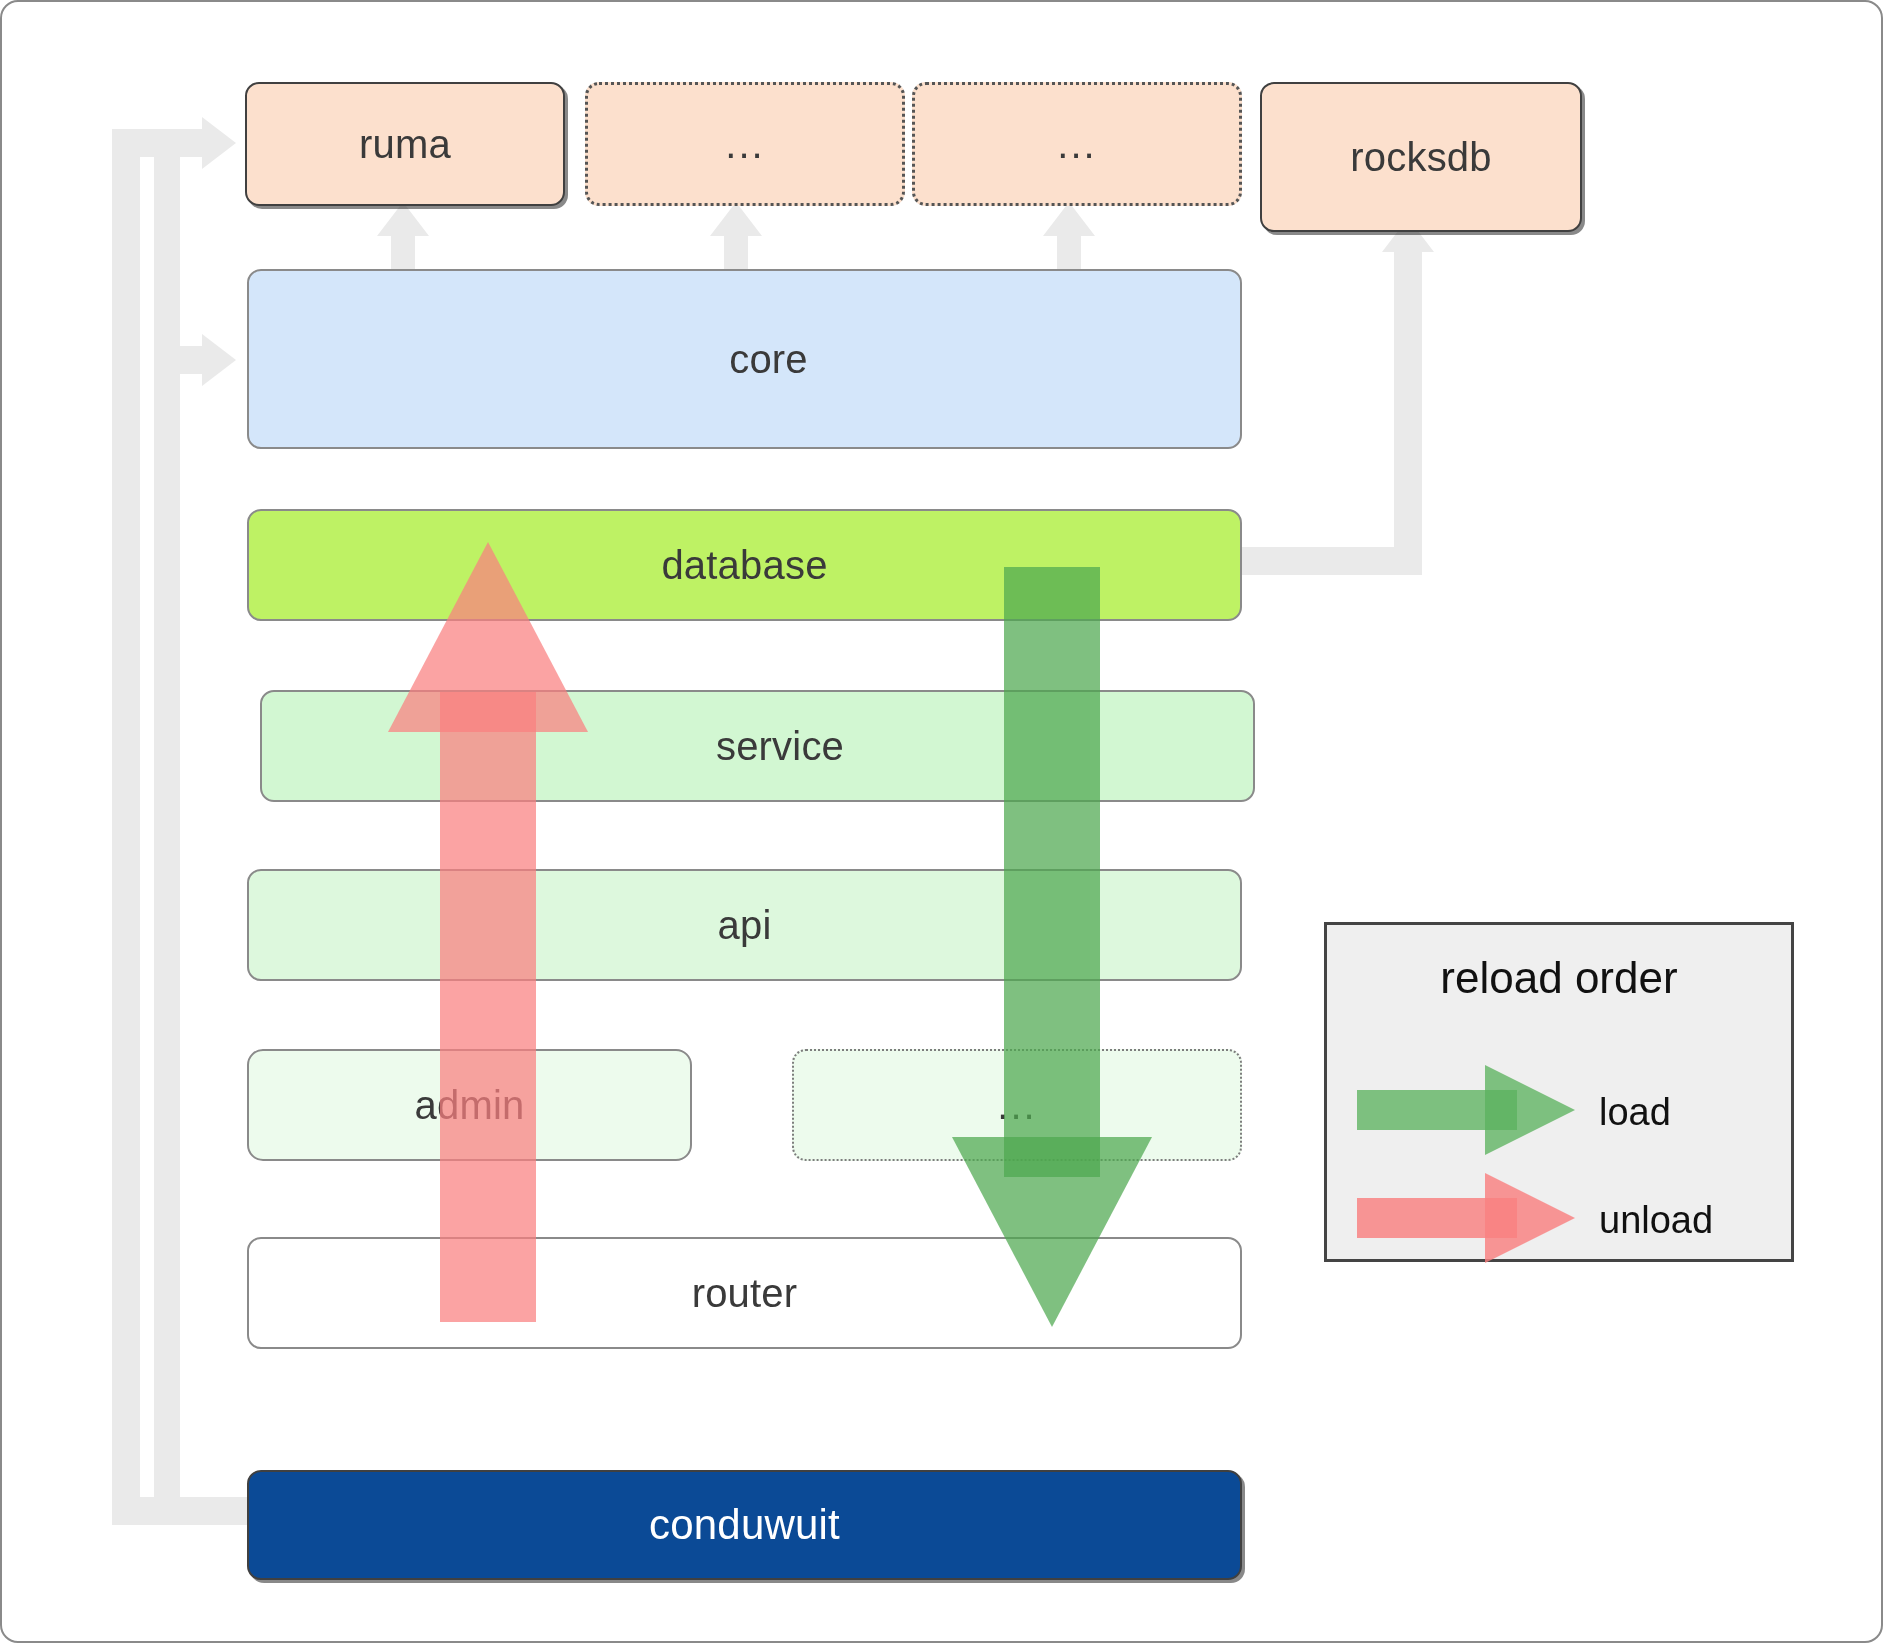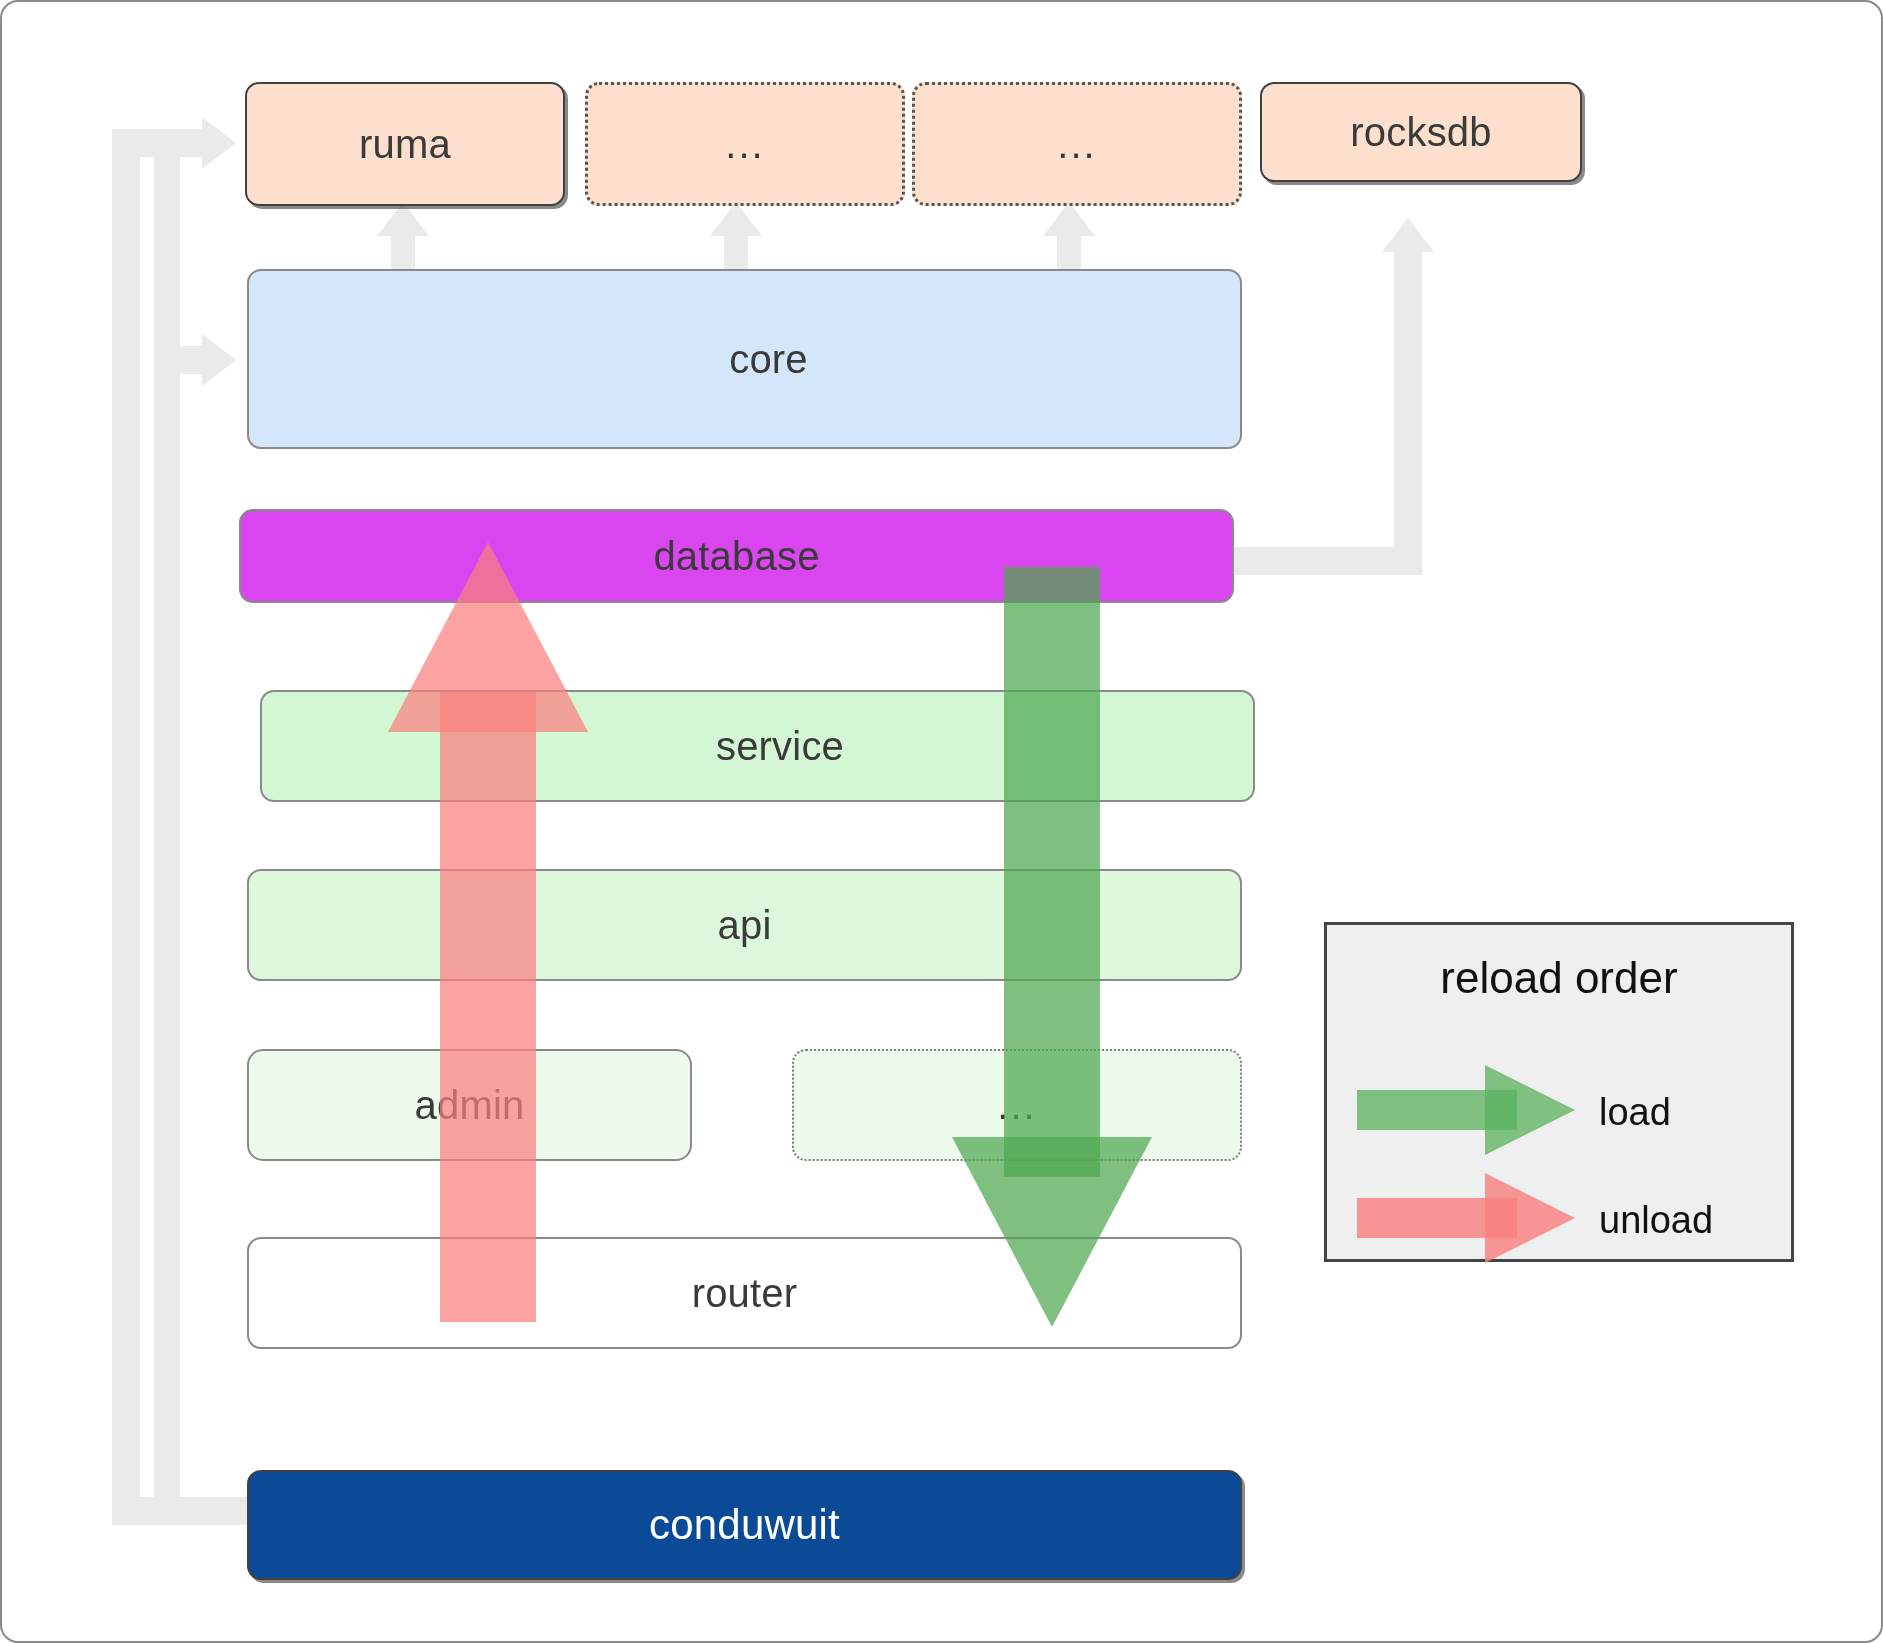--- a/index.html
+++ b/index.html
@@ -96,29 +96,29 @@
   </div>
 
   <div class="box dotted" style="left:583px;top:80px;width:320px;height:124px;background:#fce0cd;">
     <span class="dots">...</span>
   </div>
 
   <div class="box dotted" style="left:910px;top:80px;width:330px;height:124px;background:#fce0cd;">
     <span class="dots">...</span>
   </div>
 
-  <div class="box solid shadow" style="left:1258px;top:80px;width:322px;height:100px;background:#fce0cd;">
+  <div class="box solid shadow" style="left:1258px;top:80px;width:322px;height:150px;background:#fce0cd;">
     <span>rocksdb</span>
   </div>
 
   <div class="box thin" style="left:245px;top:267px;width:995px;height:180px;background:#d4e6fa;padding-left:48px;">
     <span>core</span>
   </div>
 
-  <div class="box thin" style="left:237px;top:507px;width:995px;height:94px;background:#d946ef;">
+  <div class="box thin" style="left:245px;top:507px;width:995px;height:112px;background:#bef264;">
     <span>database</span>
   </div>
 
   <div class="box thin" style="left:258px;top:688px;width:995px;height:112px;background:#d2f7d2;padding-left:45px;">
     <span>service</span>
   </div>
 
   <div class="box thin" style="left:245px;top:867px;width:995px;height:112px;background:#ddf8dd;">
     <span>api</span>
   </div>

